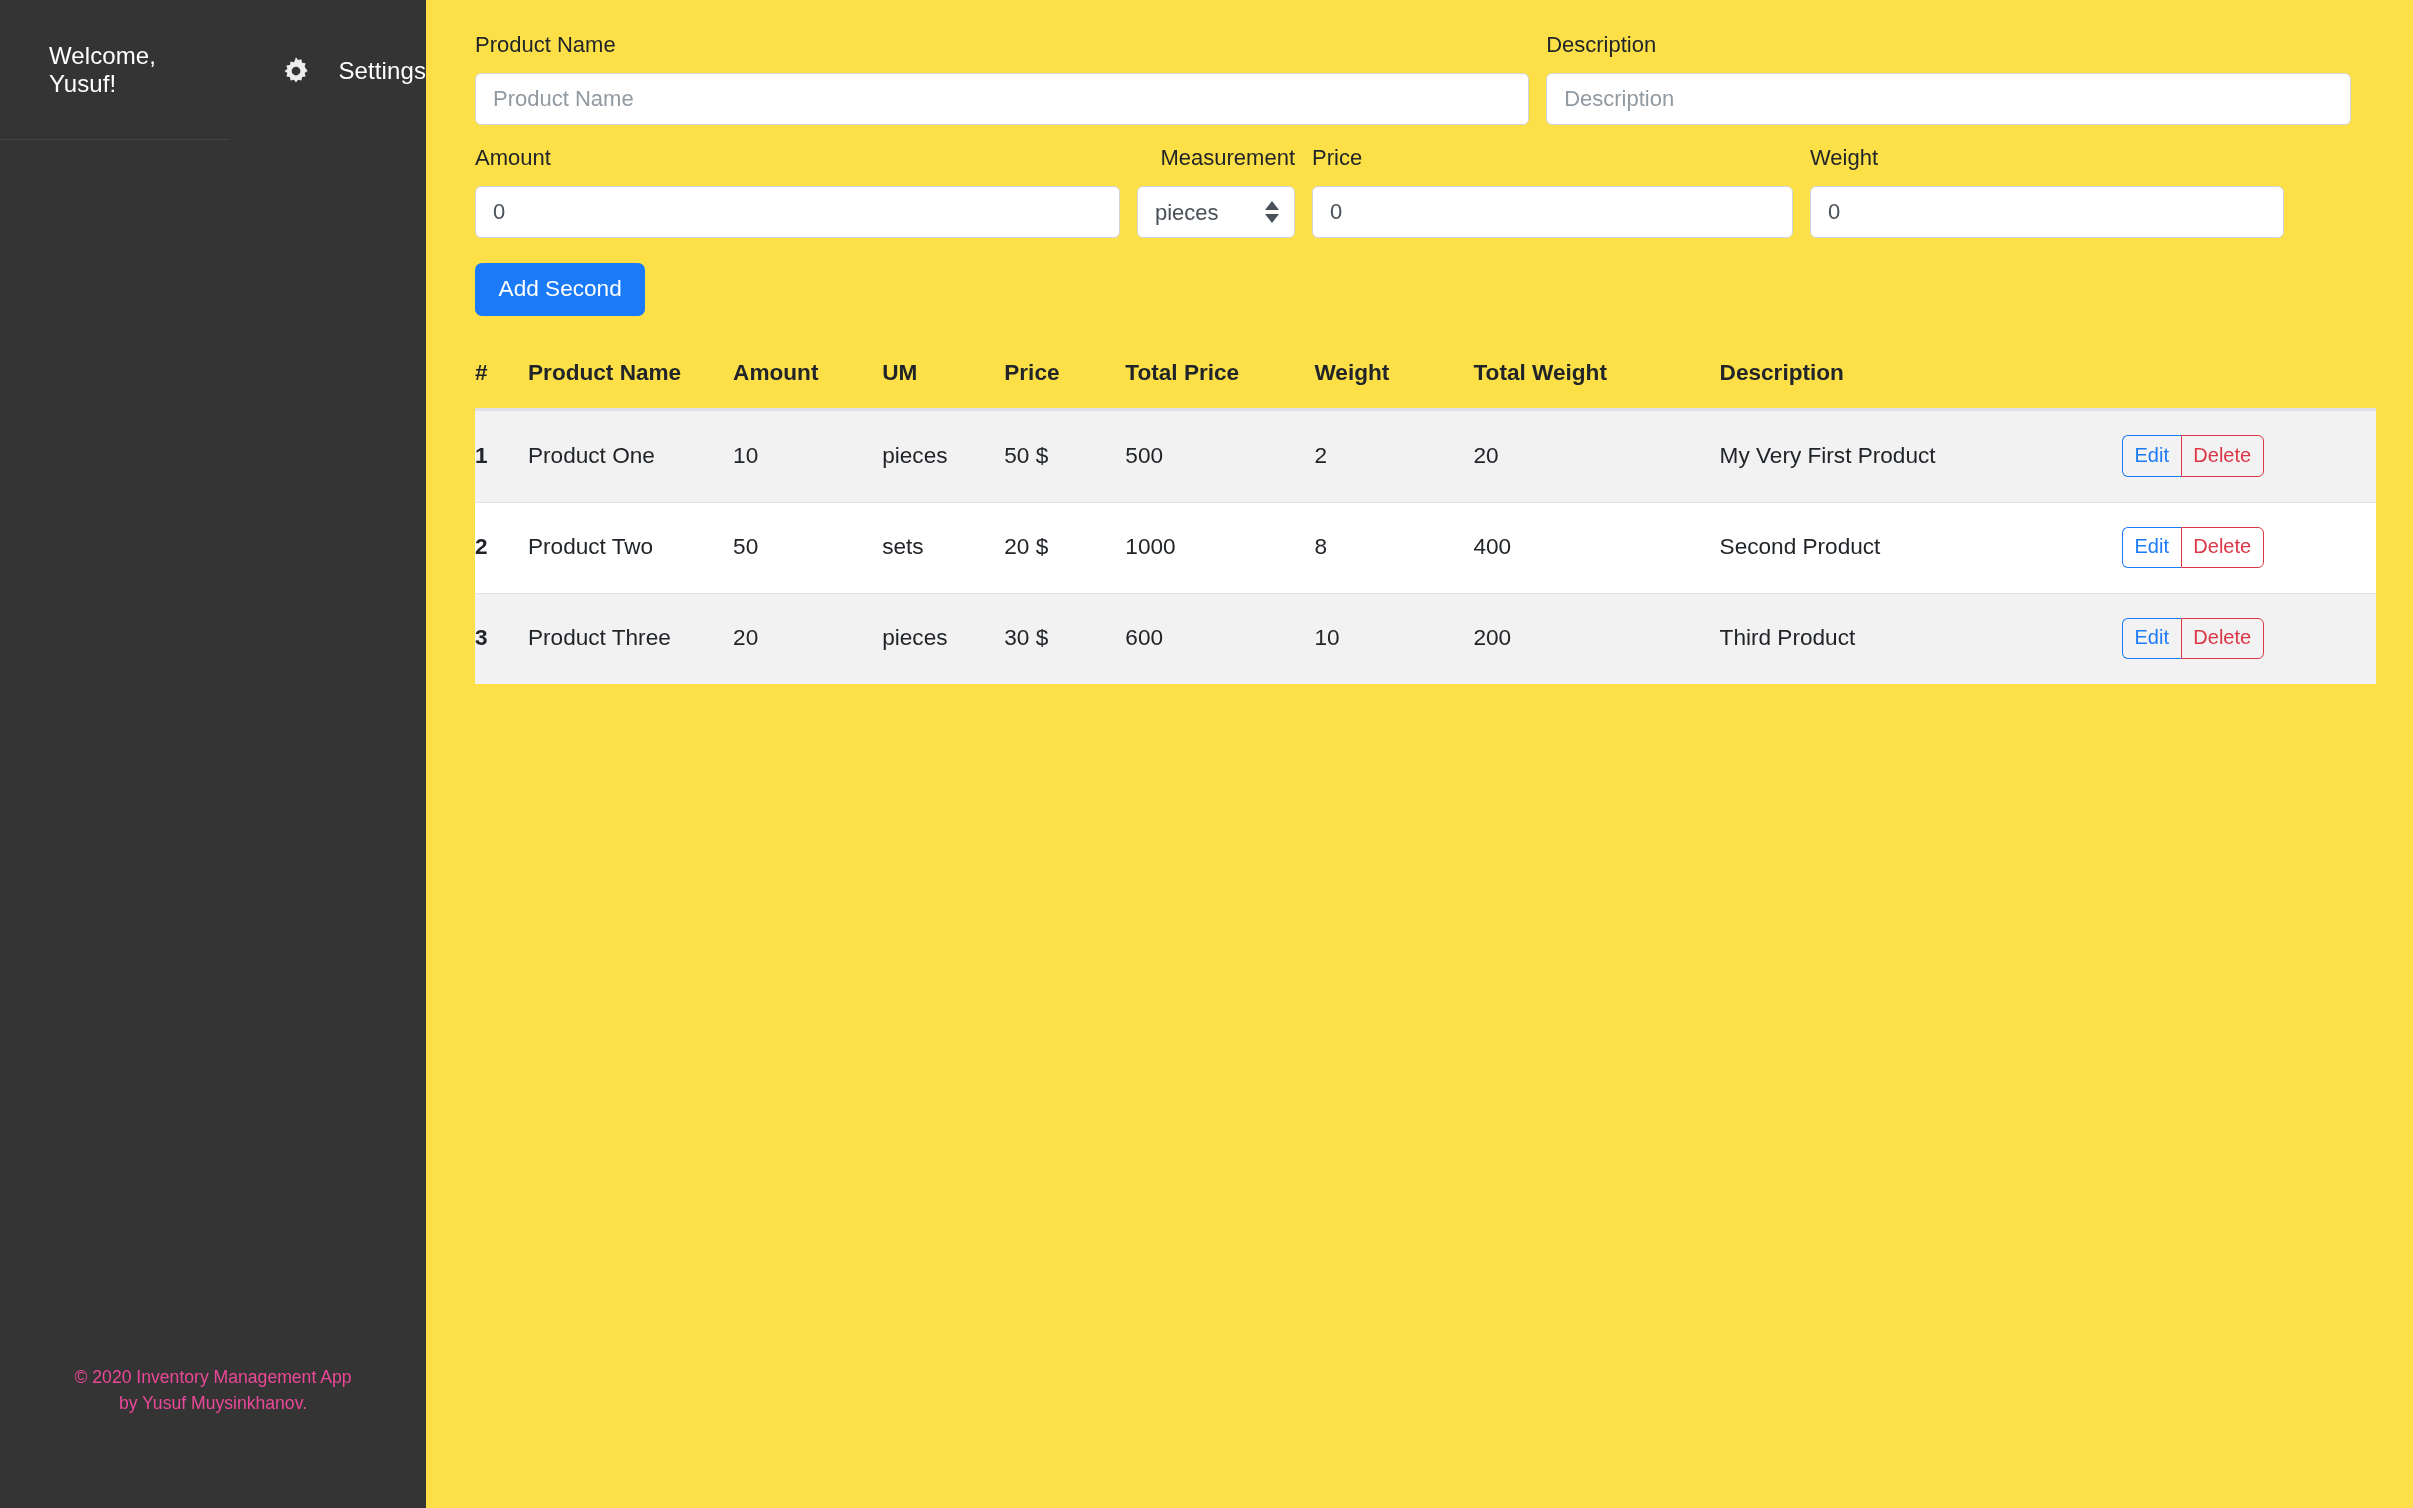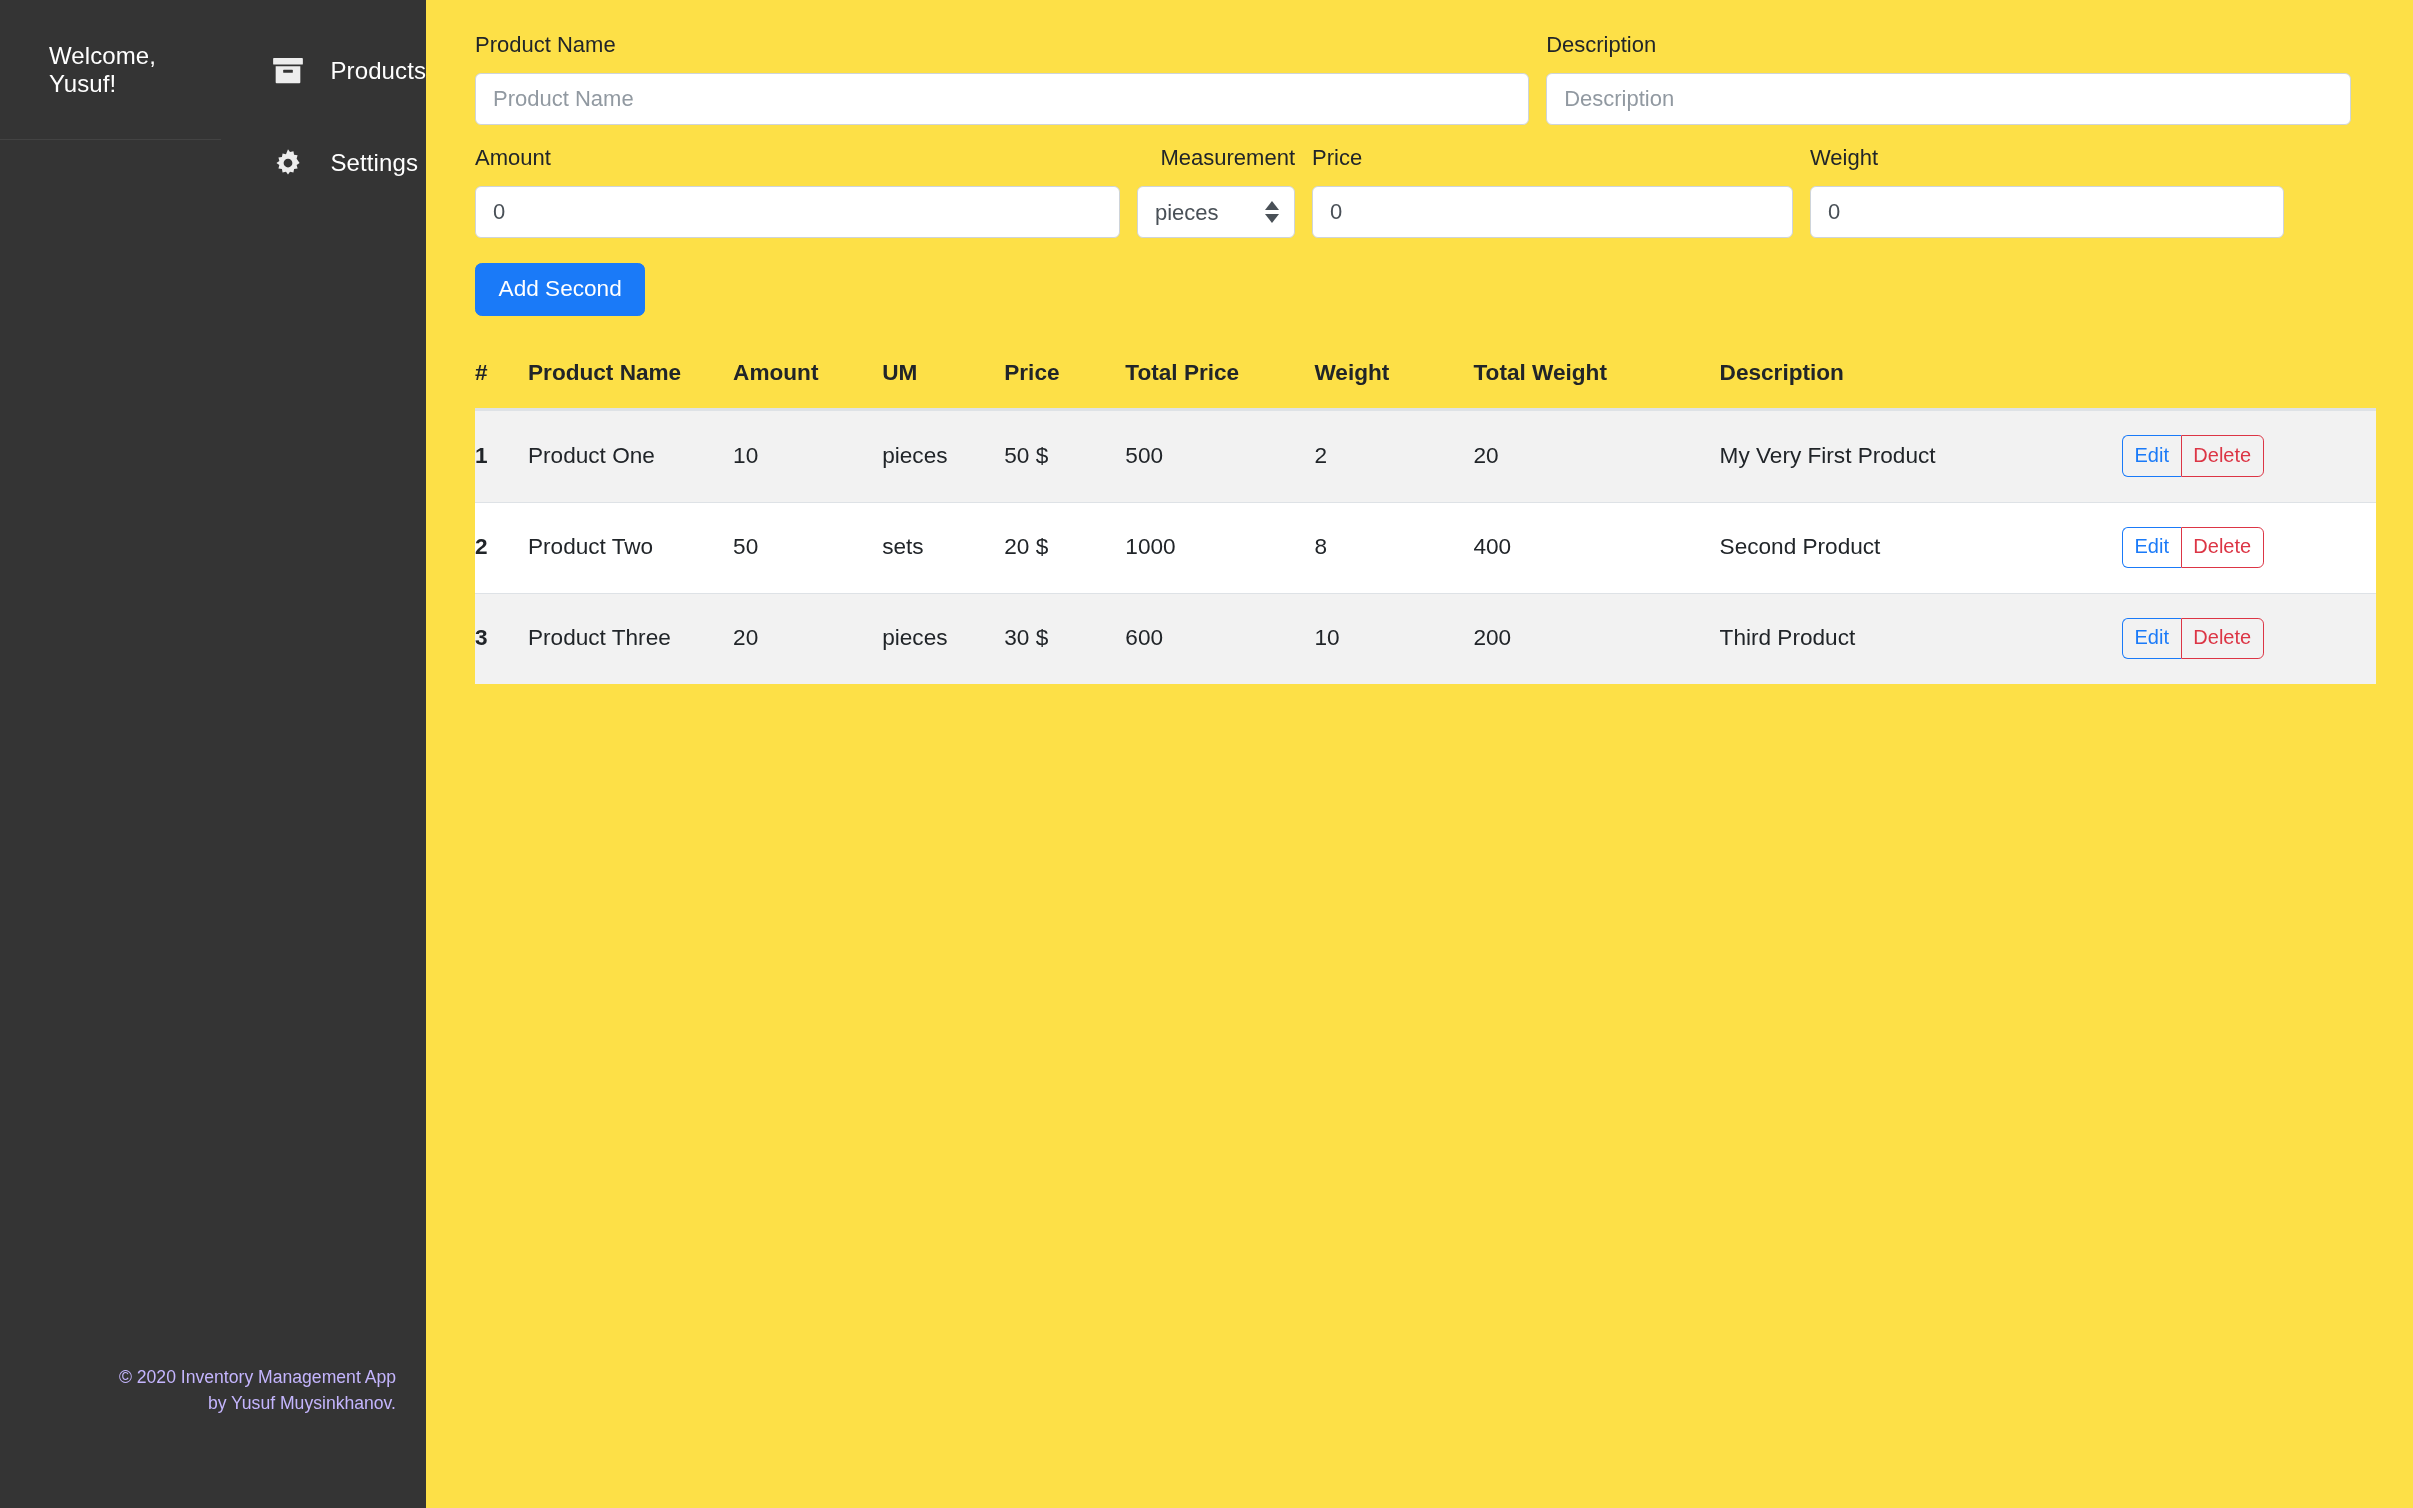--- a/index.html
+++ b/index.html
@@ -62,22 +62,22 @@
   .nav-label {
     color: #ffffff;
     font-size: 24px;
     letter-spacing: 0.1px;
   }
   .sidebar-footer {
     position: absolute;
     left: 0;
     right: 0;
     bottom: 92px;
-    text-align: right;
-    color: #c4b5fd;
+    text-align: center;
+    color: #ec4899;
     font-size: 17.6px;
     line-height: 1.45;
     padding: 0 30px;
   }
   .sidebar-footer div { white-space: nowrap; }
 
   
   .main {
     flex: 1 1 auto;
     padding: 34px 62px 10px 49px;
@@ -241,30 +241,20 @@
 <div class="app">
 
   <aside class="sidebar">
 
     <div class="sidebar-header">
       <span class="sidebar-welcome">Welcome, Yusuf!</span>
     </div>
 
     <nav class="nav">
 
-      <a class="nav-item">
-        <span class="nav-icon">
-          <svg width="34" height="34" viewBox="0 0 24 24" fill="none">
-            <rect x="1.5" y="2.8" width="21" height="4.6" rx="0.6" fill="#ededed"></rect>
-            <path d="M3.3 8.7h17.4v11.2a.7.7 0 0 1-.7.7H4a.7.7 0 0 1-.7-.7V8.7z" fill="#ededed"></path>
-            <rect x="8.6" y="11.1" width="6.8" height="2.1" rx="0.4" fill="#343434"></rect>
-          </svg>
-        </span>
-        <span class="nav-label">Products</span>
-      </a>
 
       <a class="nav-item">
         <span class="nav-icon">
           <svg width="30" height="30" viewBox="0 0 24 24" fill="#ededed">
             <path d="M12 0.9l1.6 2.35 2.74-.74.52 2.79 2.79.52-.74 2.74L21.26 12l-2.35 1.6.74 2.74-2.79.52-.52 2.79-2.74-.74L12 21.26l-1.6-2.35-2.74.74-.52-2.79-2.79-.52.74-2.74L2.74 12l2.35-1.6-.74-2.74 2.79-.52.52-2.79 2.74.74L12 .9z"></path>
             <circle cx="12" cy="12" r="3.5" fill="#343434"></circle>
           </svg>
         </span>
         <span class="nav-label">Settings</span>
       </a>

